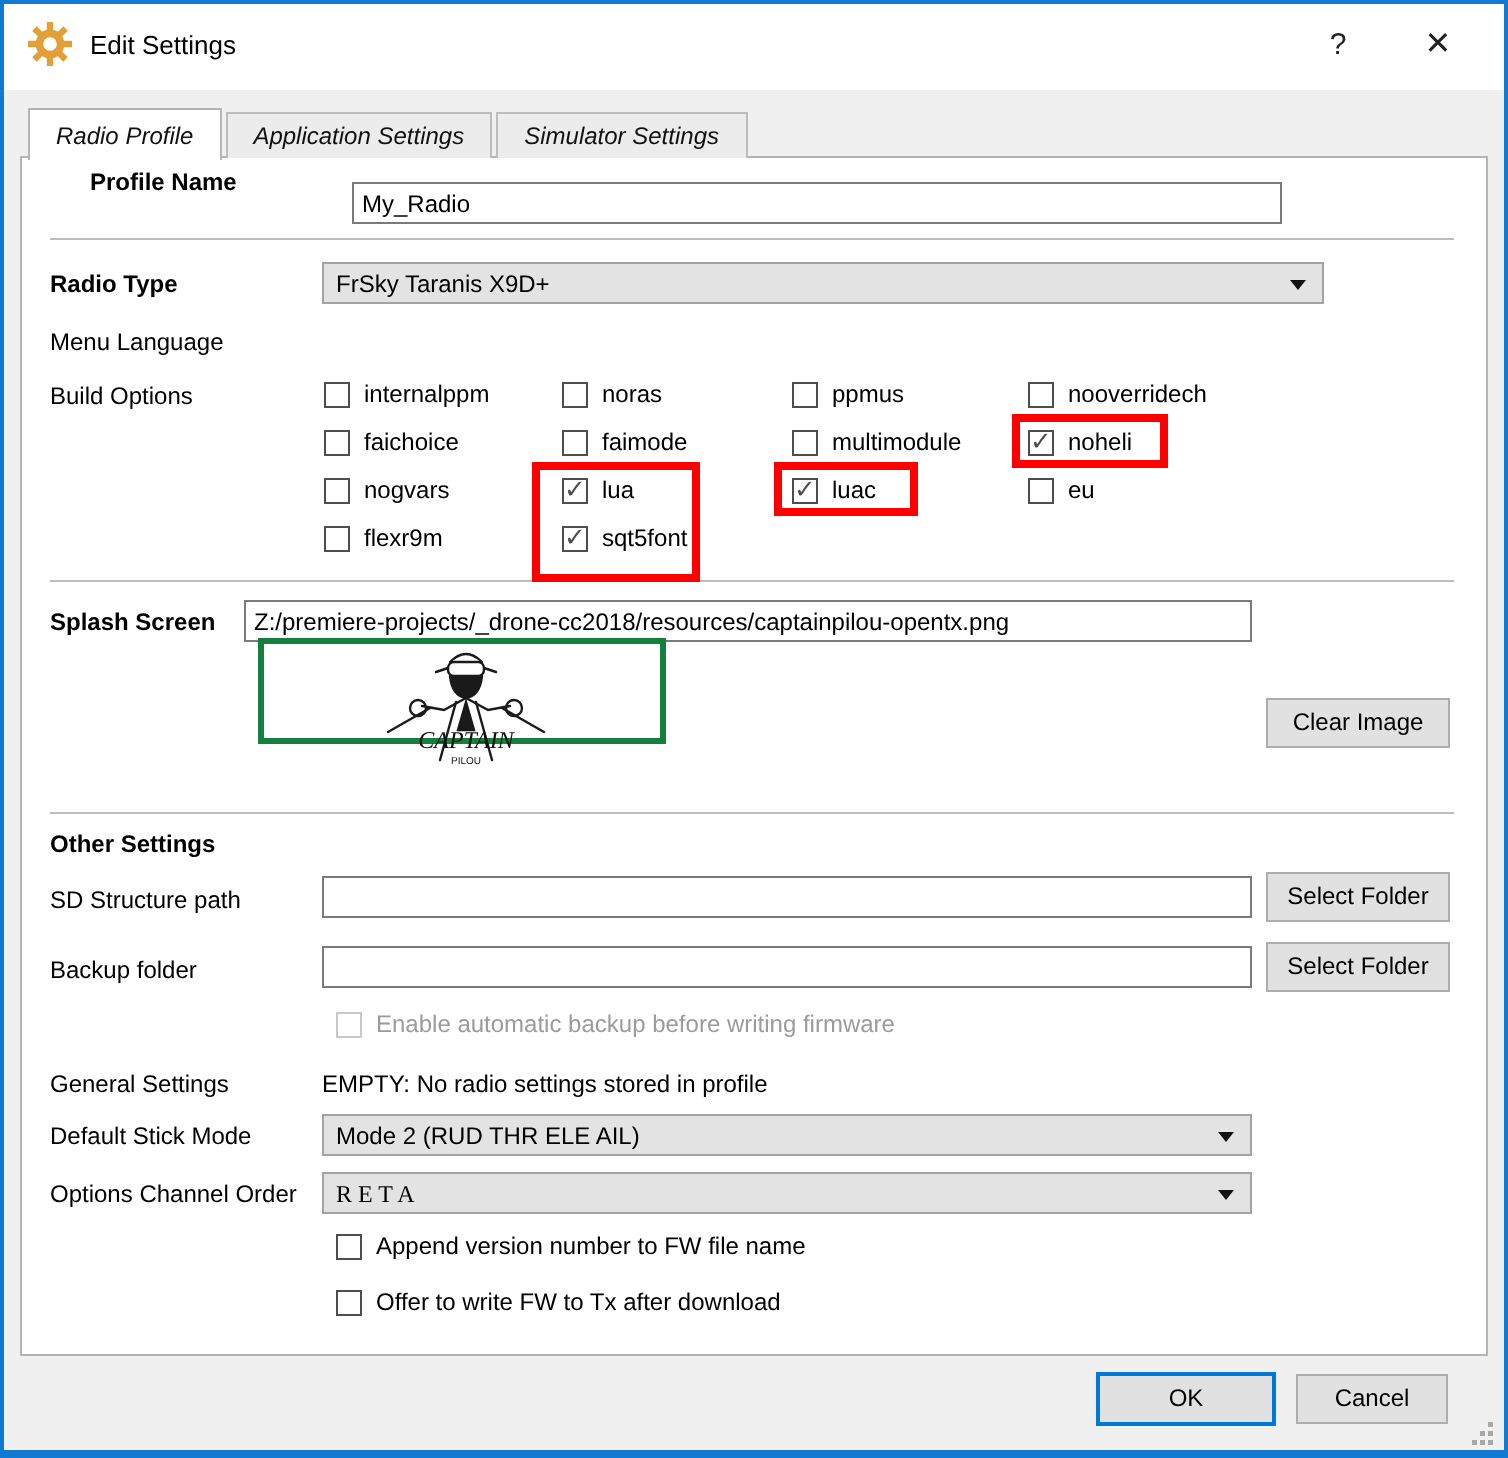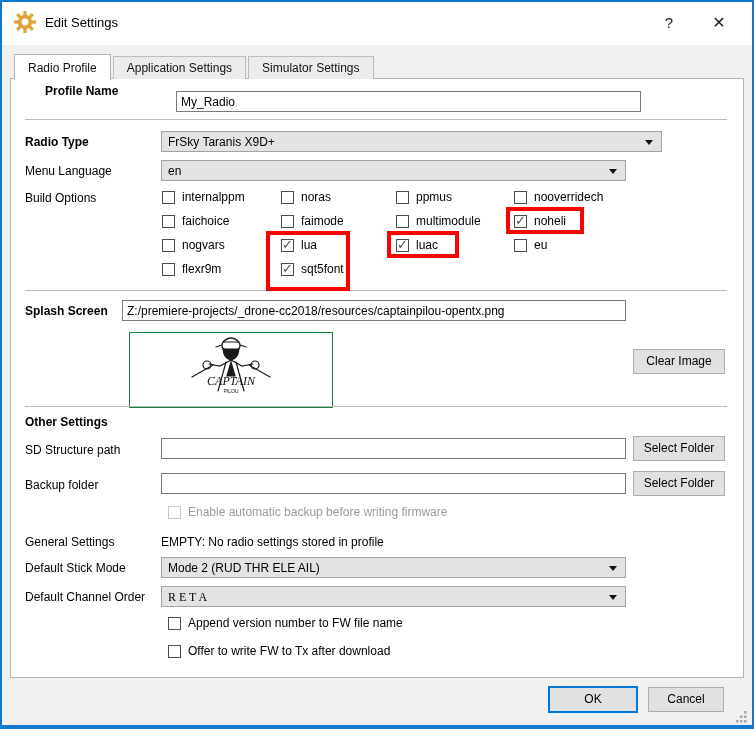--- a/index.html
+++ b/index.html
@@ -11,21 +11,21 @@
   }
   .frame{position:absolute;inset:0;border:2px solid #1279d2;border-bottom-width:4px;pointer-events:none;z-index:40;}
   
   .titlebar{position:absolute;top:0;left:0;right:0;height:45px;background:#ffffff;}
   .app-icon{position:absolute;left:14px;top:11px;width:22px;height:22px;}
   .title-text{position:absolute;left:45px;top:15px;font-size:13px;}
   .tb-btn{position:absolute;top:10px;width:26px;height:26px;text-align:center;line-height:26px;font-size:15px;color:#222;cursor:default;}
   .tb-help{right:72px;}
   .tb-close{right:22px;font-size:16px;}
   
-  .tabs{position:absolute;left:14px;top:54px;display:flex;align-items:flex-end;z-index:3;}
+  .tabs{position:absolute;left:14px;top:54px;display:flex;align-items:flex-end;z-index:3;font-style:italic;}
   .tab{background:#ececec;border:1px solid #bdbdbd;border-bottom:none;padding:4px 13px 4px;margin-right:2px;font-size:12px;color:#111;cursor:default;}
   .tab.active{background:#ffffff;padding:6px 13px 5px;margin-bottom:-1px;border-color:#b5b5b5;}
   
   .pane{position:absolute;left:10px;top:78px;width:734px;height:600px;background:#ffffff;border:1px solid #b5b5b5;z-index:2;}
   .flabel{position:absolute;white-space:nowrap;font-size:12px;color:#000;}
   .b{font-weight:bold;}
   .sep{position:absolute;left:14px;width:702px;height:1px;background:#bcbcbc;}
   .tinput{position:absolute;height:21px;border:1px solid #7a7a7a;background:#fff;
     font-family:"Liberation Sans",sans-serif;font-size:12px;padding:0 4px;color:#000;}
   .combo{position:absolute;height:21px;background:#e3e3e3;border:1px solid #a3a3a3;
@@ -39,21 +39,21 @@
   .cb{width:13px;height:13px;border:1px solid #4d4d4d;background:#fff;position:relative;flex:0 0 13px;}
   .cb.checked::after{content:"\2713";position:absolute;left:0px;top:-3px;font-size:13px;color:#4d4d4d;}
   .cblabel{margin-left:7px;white-space:nowrap;}
   .cbgrid{position:absolute;left:151px;top:106px;width:460px;height:100px;}
   .cbcol{position:absolute;top:0;}
   .cbrow-abs{position:absolute;display:flex;align-items:center;height:24px;}
   .cb-dis{border-color:#c9c9c9;}
   .dis-label{color:#9b9b9b;}
   .redbox{position:absolute;border:4px solid #ff0000;z-index:5;pointer-events:none;}
   
-  .imgframe{position:absolute;left:118px;top:253px;width:204px;height:76px;border:1px solid #15803d;background:#fff;}
+  .imgframe{position:absolute;left:118px;top:240px;width:204px;height:53px;border:3px solid #15803d;background:#fff;}
   
   .btn-ok{position:absolute;left:548px;top:686px;width:90px;height:27px;background:#e1e1e1;border:2px solid #0078d7;
     font-family:"Liberation Sans",sans-serif;font-size:12px;text-align:center;line-height:23px;z-index:41;cursor:default;}
   .btn-cancel{position:absolute;left:648px;top:687px;width:76px;height:25px;background:#e1e1e1;border:1px solid #adadad;
     font-family:"Liberation Sans",sans-serif;font-size:12px;text-align:center;line-height:23px;z-index:41;cursor:default;}
   .sizegrip{position:absolute;right:6px;bottom:6px;z-index:41;}
 </style>
 </head>
 <body>
 
@@ -93,24 +93,20 @@
 
     <div class="sep" style="top:40px;"></div>
 
     <span class="flabel b" style="left:14px;top:56px;">Radio Type</span>
     <div class="combo" style="left:150px;top:52px;width:501px;">
       <span>FrSky Taranis X9D+</span>
       <span class="arrow"></span>
     </div>
 
     <span class="flabel" style="left:14px;top:85px;">Menu Language</span>
-    <div class="combo" style="left:150px;top:81px;width:465px;">
-      <span>en</span>
-      <span class="arrow"></span>
-    </div>
 
     <span class="flabel" style="left:14px;top:112px;">Build Options</span>
 
     <div class="cbgrid">
       <div class="cbcol" style="left:0;">
         <div class="cbrow">
             <span class="cb"></span>
             <span class="cblabel">internalppm</span>
           </div>
         <div class="cbrow">
@@ -226,21 +222,21 @@
 
     <span class="flabel" style="left:14px;top:456px;">General Settings</span>
     <span class="flabel" style="left:150px;top:456px;">EMPTY: No radio settings stored in profile</span>
 
     <span class="flabel" style="left:14px;top:482px;">Default Stick Mode</span>
     <div class="combo" style="left:150px;top:478px;width:465px;">
       <span>Mode 2 (RUD THR ELE AIL)</span>
       <span class="arrow"></span>
     </div>
 
-    <span class="flabel" style="left:14px;top:511px;">Default Channel Order</span>
+    <span class="flabel" style="left:14px;top:511px;">Options Channel Order</span>
     <div class="combo" style="left:150px;top:507px;width:465px;font-family:Liberation Serif, serif;">
       <span>R E T A</span>
       <span class="arrow"></span>
     </div>
 
     <div class="cbrow-abs" style="left:157px;top:532px;">
       <span class="cb"></span>
       <span class="cblabel">Append version number to FW file name</span>
     </div>
 

